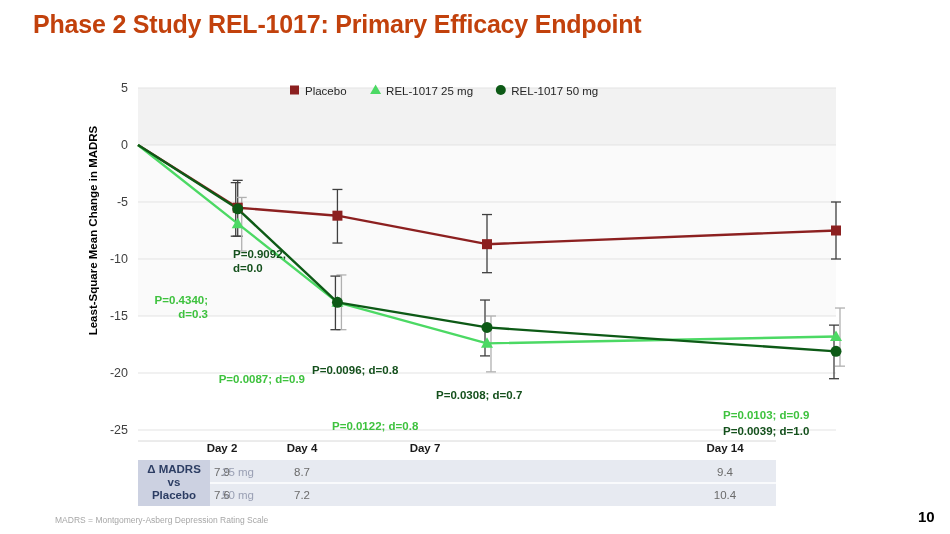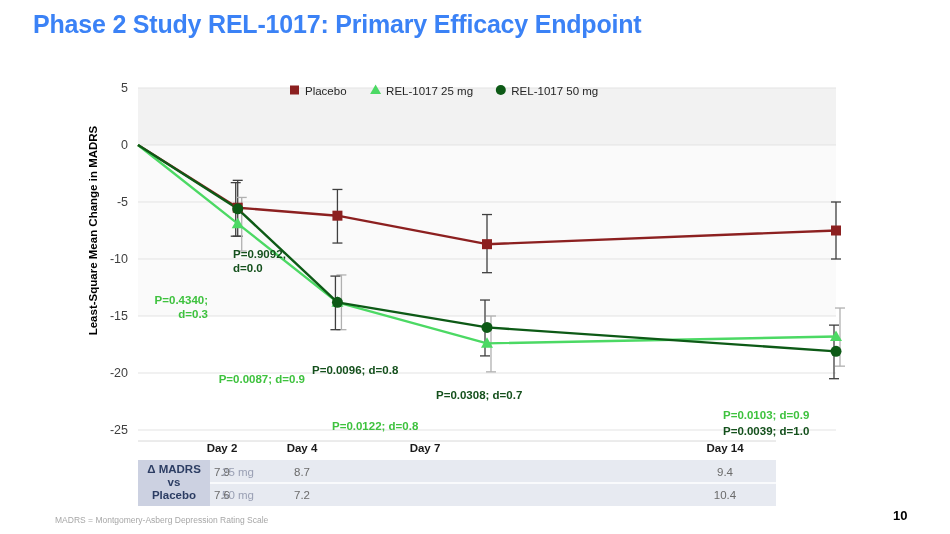--- a/index.html
+++ b/index.html
@@ -20,21 +20,21 @@
     width: 950px;
     height: 534px;
     background: #ffffff;
   }
   .title {
     position: absolute;
     left: 33px;
     top: 10px;
     font-size: 25px;
     font-weight: bold;
-    color: #3b82f6;
+    color: #c2410c;
     letter-spacing: -0.2px;
     white-space: nowrap;
   }
   .subtitle {
     position: absolute;
     left: 33px;
     top: 45px;
     font-size: 19.5px;
     font-weight: bold;
     color: #2c3d63;
@@ -52,23 +52,23 @@
     position: absolute;
     left: 26px;
     top: 515px;
     font-size: 8.5px;
     color: #a7a7a7;
     white-space: nowrap;
     padding-left: 29px;
   }
   .pagenum {
     position: absolute;
-    left: 893px;
+    left: 918px;
     top: 508px;
-    font-size: 13px;
+    font-size: 15px;
     font-weight: bold;
     color: #000000;
   }
   svg text {
     font-family: "Liberation Sans", sans-serif;
   }
   .axis-tick {
     font-size: 12.5px;
     fill: #3f3f3f;
   }

